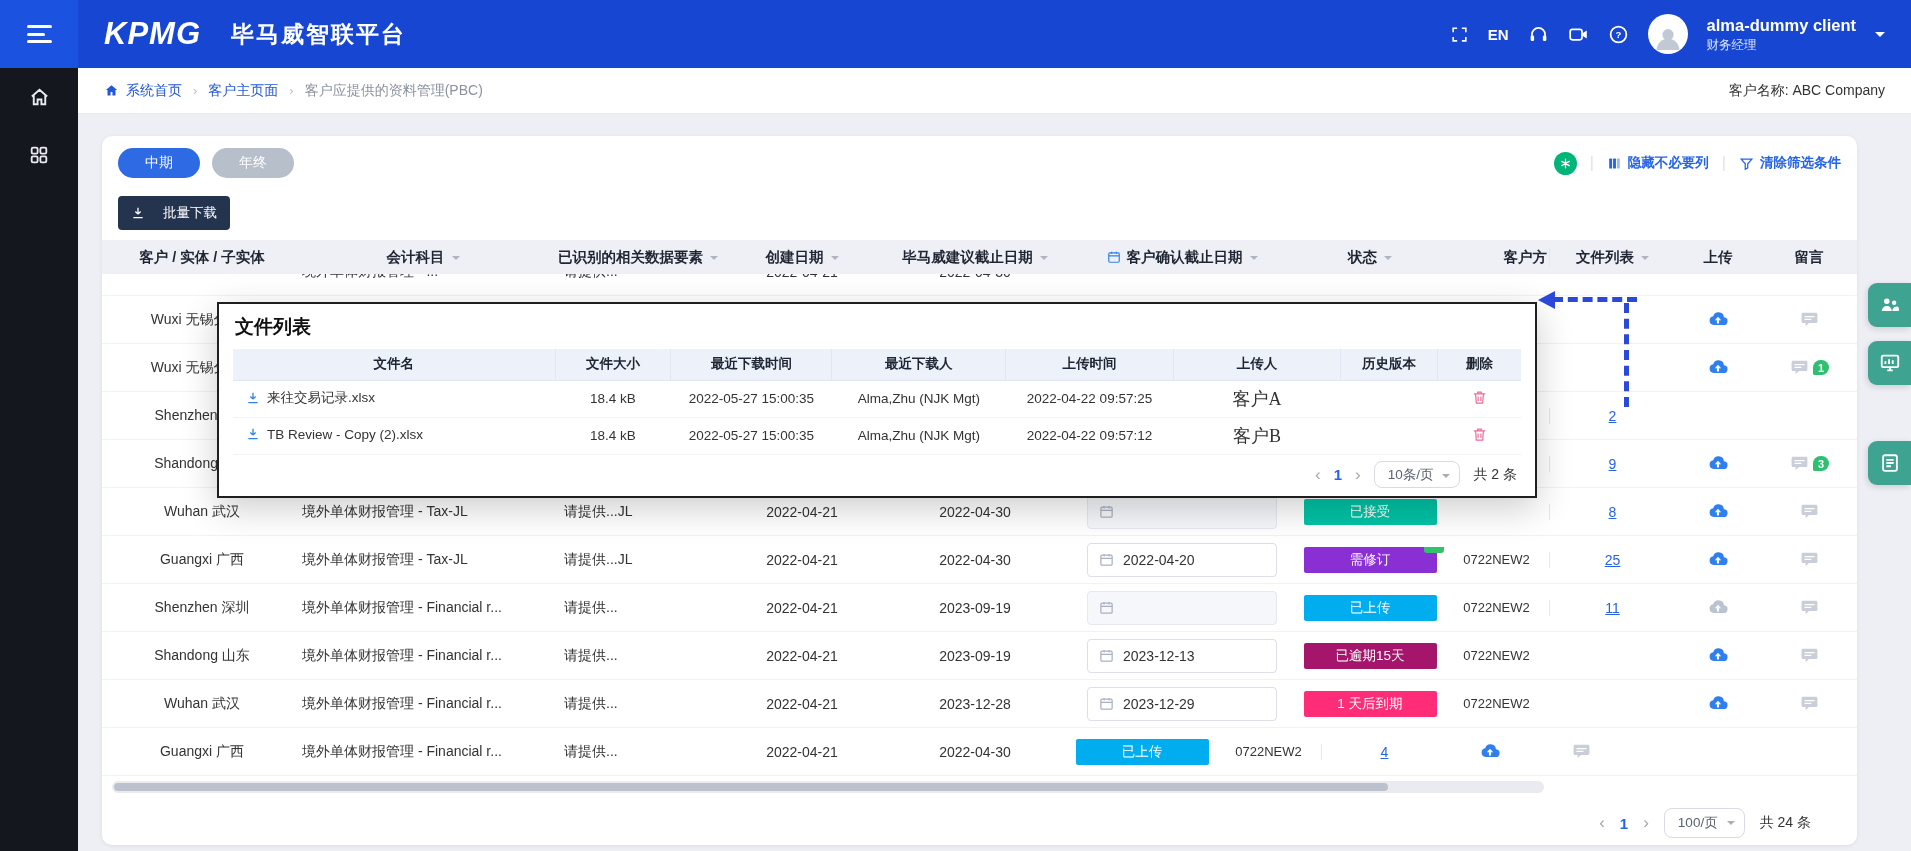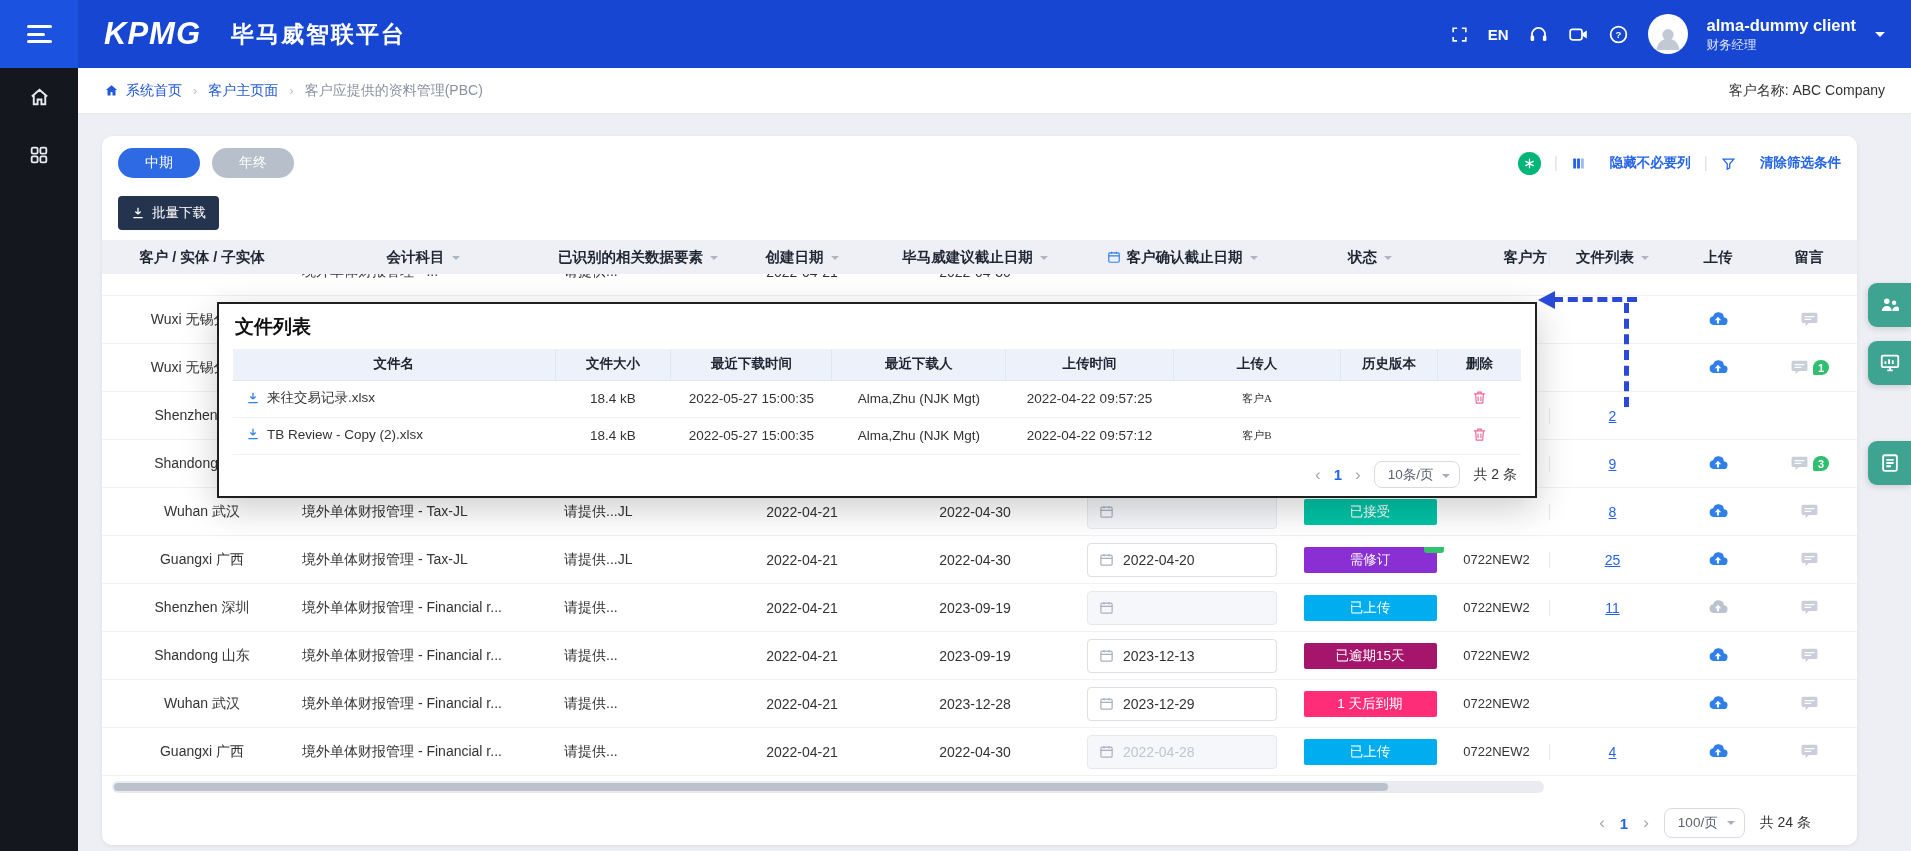--- a/index.html
+++ b/index.html
@@ -33,23 +33,23 @@
 .client-label{margin-left:auto;color:#333}
 
 .panel{position:absolute;left:102px;top:136px;width:1755px;height:709px;background:#fff;border-radius:10px;box-shadow:0 1px 4px rgba(25,35,60,.07);display:flex;flex-direction:column;overflow:hidden;z-index:10}
 .tabs-row{height:54px;display:flex;align-items:center;padding:0 16px;flex:none}
 .pill{padding:6px 27px;border-radius:17px;color:#fff;cursor:pointer}
 .pill.active{background:#2e6ae3}
 .pill.inactive{background:#b7bfcb;margin-left:12px}
 .tabs-right{margin-left:auto;display:flex;align-items:center;gap:13px}
 .assist{width:23px;height:23px;border-radius:50%;background:#00b578;display:flex;align-items:center;justify-content:center;cursor:pointer;flex:none}
 .vsep{color:#dfe2e8;font-size:16px}
-.link-btn{display:flex;align-items:center;gap:24px;color:#2464e8;font-size:13.5px;font-weight:600;cursor:pointer}
+.link-btn{display:flex;align-items:center;gap:6px;color:#2464e8;font-size:13.5px;font-weight:600;cursor:pointer}
 .toolbar-row{height:46px;display:flex;align-items:center;padding:0 16px;flex:none}
-.dark-btn{display:flex;align-items:center;gap:7px;background:#24344f;color:#fff;font-size:13.5px;padding:8px 13px;border-radius:4px;cursor:pointer;border:none;font-family:inherit}
+.dark-btn{display:flex;align-items:center;gap:18px;background:#24344f;color:#fff;font-size:13.5px;padding:8px 13px;border-radius:4px;cursor:pointer;border:none;font-family:inherit}
 .toolbar-right{margin-left:auto;display:flex;gap:12px}
 
 .thead{display:flex;height:34px;background:#eef0f5;align-items:center;font-weight:700;font-size:14.5px;color:#1f2633;margin-top:4px;flex:none}
 .th,.td{flex:none;display:flex;align-items:center;justify-content:center;padding:0 6px;white-space:nowrap;overflow:hidden}
 .c1{width:190px}.c2{width:262px}.c3{width:168px}.c4{width:160px}.c5{width:186px}.c6{width:228px}.c7{width:148px}.c8{width:105px}
 .c9{width:126px;border-left:1px solid #e5e8ee}.c10{width:86px}.c11{width:96px}
 .th.c1,.trow .c1{justify-content:center;padding-left:16px}
 .th.c8{justify-content:flex-end;padding-right:2px}
 .trow .c2,.trow .c3{justify-content:flex-start;padding-left:10px}
 .trow .c8{font-size:13px}
@@ -77,21 +77,21 @@
 .pag-total{color:#333}
 
 .modal{position:absolute;left:217px;top:302px;width:1320px;height:196px;background:#fff;border:2px solid #1f1f1f;z-index:60;box-shadow:0 10px 34px rgba(0,0,0,.2);padding:8px 14px;display:flex;flex-direction:column}
 .modal-title{font-size:19px;font-weight:700;color:#101010;margin:2px 0 9px 2px}
 table.mtable{width:100%;border-collapse:collapse;table-layout:fixed}
 .mtable th{background:#edf2fa;height:31px;font-size:13.5px;color:#1f2633;border-right:1px solid #dfe7f2;border-bottom:1px solid #dfe7f2;font-weight:700}
 .mtable th:last-child{border-right:none}
 .mtable td{height:37px;border-bottom:1px solid #f0f2f6;text-align:center;font-size:13.5px;color:#333}
 td.fname{text-align:left;padding-left:13px}
 .fname-wrap{display:inline-flex;align-items:center;gap:7px}
-td.uploader{font-size:11px;font-family:"Liberation Serif","DejaVu Serif",serif}
+td.uploader{font-size:18px;font-family:"Liberation Serif","DejaVu Serif",serif}
 .trash{display:inline-flex;cursor:pointer;justify-content:center;width:100%}
 .trash svg{margin:0 auto}
 .modal-pag{margin-top:auto;display:flex;align-items:center;justify-content:flex-end;gap:13px;padding:4px 4px 0 0}
 .modal-pag .page-size{height:27px}
 
 .arrow-head{position:absolute;left:1538px;top:291px;width:0;height:0;border-top:9px solid transparent;border-bottom:9px solid transparent;border-right:17px solid #2b49d8;z-index:61}
 .arrow-h{position:absolute;left:1553px;top:297px;width:84px;border-top:5px dashed #2b49d8;z-index:61}
 .arrow-v{position:absolute;left:1624px;top:303px;height:104px;border-left:5px dashed #2b49d8;z-index:61}
 
 .float-btns{position:absolute;right:0;top:283px;z-index:45;display:flex;flex-direction:column}
@@ -864,31 +864,20 @@
         </div>
     <div class="td c3">
           <span>请提供...</span>
         </div>
     <div class="td c4">
           <span>2022-04-21</span>
         </div>
     <div class="td c5">
           <span>2022-04-30</span>
         </div>
-    <div class="td c6">
-      <div class="date-input state-disabled">
-        <span>
-              <svg viewBox="0 0 24 24" width="15" height="15">
-                <rect x="3" y="5" width="18" height="16" rx="2" fill="none" stroke="#a9b1bf" stroke-width="2"></rect>
-                <path d="M3 10h18M8 3v4M16 3v4" stroke="#a9b1bf" stroke-width="2" fill="none"></path>
-              </svg>
-            </span>
-        <span>2022-04-28</span>
-      </div>
-    </div>
     <div class="td c7">
       <span class="badge" style="background: rgb(0, 174, 239);">
             <span>已上传</span>
           </span>
     </div>
     <div class="td c8">
           <span>0722NEW2</span>
         </div>
     <div class="td c9">
           <span class="file-link">4</span>

